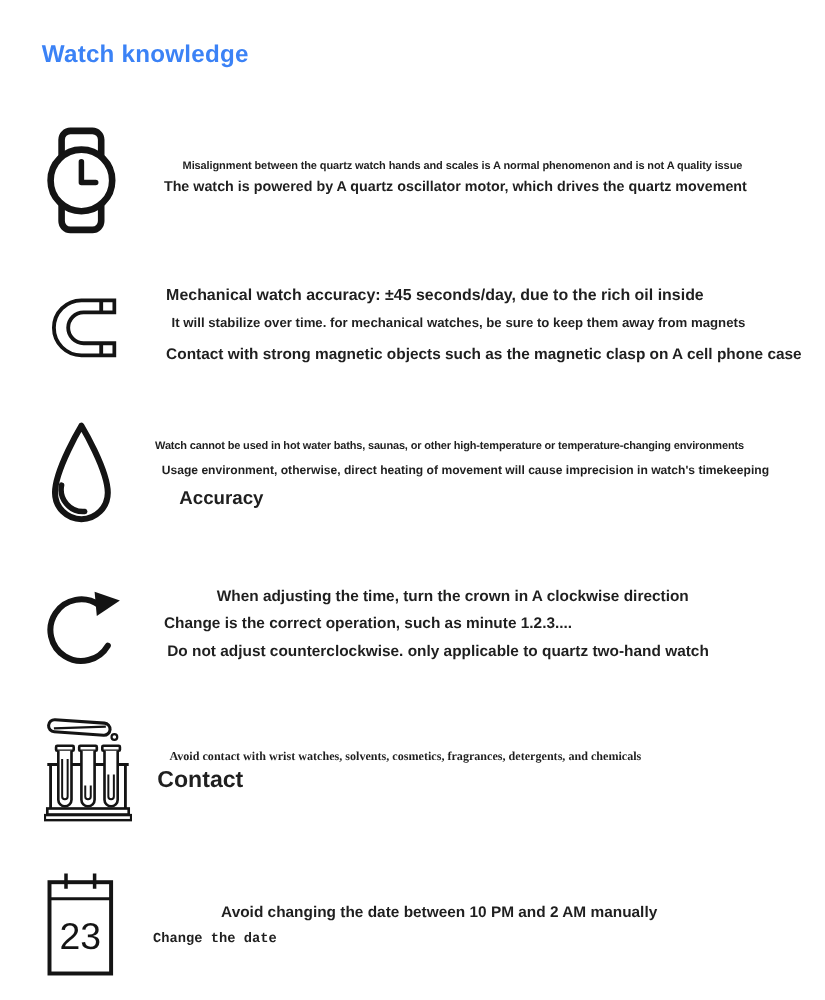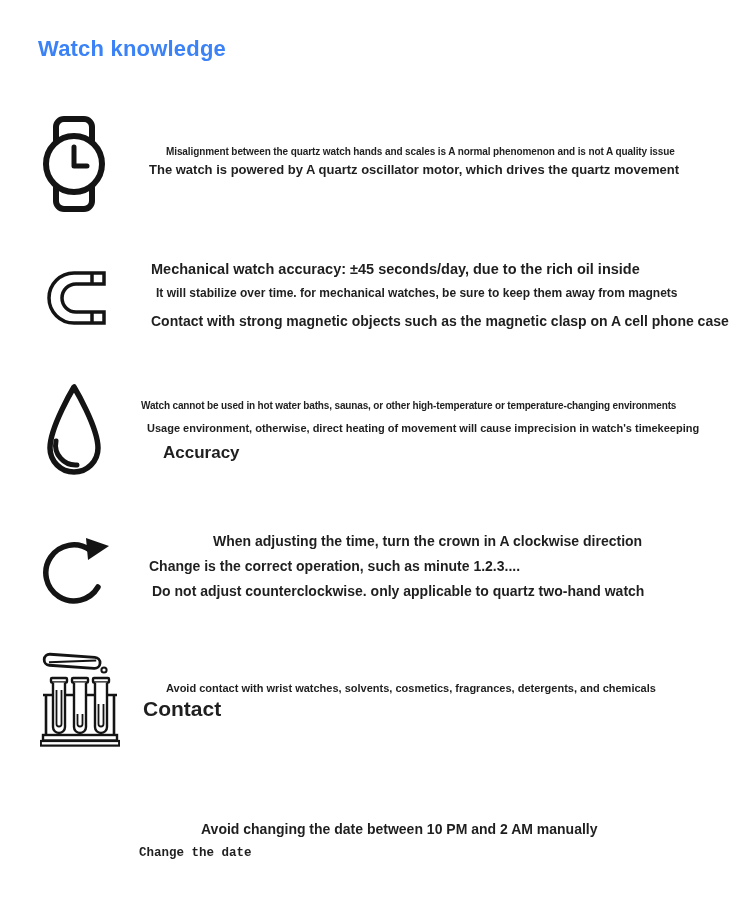--- a/index.html
+++ b/index.html
@@ -63,21 +63,21 @@
     <span class="line" style="left:146px; top:68px; font-size:17px;margin-left:17px;">Accuracy</span>
   </div>
 
   <div class="section" style="top:515px; height:105px;">
     <span class="icon" style="left:42px; top:14px;">
       <svg width="68" height="84" viewBox="0 0 68 84" fill="none">
         <path d="M56 58 A28 28 0 1 1 48 21" stroke-width="5.5" stroke-linecap="round"></path>
         <polygon points="44,9 67,17 46,31" fill="#141414" stroke="none"></polygon>
       </svg>
     </span>
-    <span class="line" style="left:197px; top:18px; font-size:14px;margin-left:16px;">When adjusting the time, turn the crown in A clockwise direction</span>
+    <span class="line" style="left:197px; top:18px; font-size:14px;">When adjusting the time, turn the crown in A clockwise direction</span>
     <span class="line" style="left:149px; top:43px; font-size:14px;">Change is the correct operation, such as minute 1.2.3....</span>
     <span class="line" style="left:152px; top:68px; font-size:14px;">Do not adjust counterclockwise. only applicable to quartz two-hand watch</span>
   </div>
 
   <div class="section" style="top:640px; height:120px;">
     <span class="icon" style="left:40px; top:8px;">
       <svg width="80" height="100" viewBox="0 0 80 100" fill="none">
 
         <g transform="rotate(4 6 14)">
           <rect x="4" y="6" width="56" height="11" rx="5.5" stroke-width="2.8"></rect>
@@ -94,22 +94,30 @@
         <path d="M13 34.5 V79 A6 6 0 0 0 25 79 V34.5" fill="#ffffff" stroke-width="2.4"></path>
         <path d="M16.5 42 V76 A2.5 2.5 0 0 0 21.5 76 V42" stroke-width="1.8"></path>
         <rect x="32" y="30" width="16" height="4.5" rx="1" fill="#ffffff" stroke-width="2.4"></rect>
         <path d="M34 34.5 V79 A6 6 0 0 0 46 79 V34.5" fill="#ffffff" stroke-width="2.4"></path>
         <path d="M37.5 66 V76 A2.5 2.5 0 0 0 42.5 76 V66" stroke-width="1.8"></path>
         <rect x="53" y="30" width="16" height="4.5" rx="1" fill="#ffffff" stroke-width="2.4"></rect>
         <path d="M55 34.5 V79 A6 6 0 0 0 67 79 V34.5" fill="#ffffff" stroke-width="2.4"></path>
         <path d="M58.5 56 V76 A2.5 2.5 0 0 0 63.5 76 V56" stroke-width="1.8"></path>
       </svg>
     </span>
-    <span class="line" style="left:166px; top:42px; font-size:11px;">Avoid contact with wrist watches, solvents, cosmetics, fragrances, detergents, and chemicals</span>
+    <span class="line" style="left:154px; top:42px; font-size:11px;font-family:Liberation Serif, serif;">Avoid contact with wrist watches, solvents, cosmetics, fragrances, detergents, and chemicals</span>
     <span class="line" style="left:143px; top:57px; font-size:21px;">Contact</span>
   </div>
 
   <div class="section" style="top:785px; height:124px;">
+    <span class="icon" style="left:42px; top:7px;">
+      <svg width="62" height="96" viewBox="0 0 62 96" fill="none">
+        <path d="M18 2 V16 M44 2 V16" stroke-width="3.2"></path>
+        <rect x="3" y="10" width="56" height="83" stroke-width="3.6"></rect>
+        <path d="M3 25 H59" stroke-width="2.6"></path>
+        <text class="cal-num" x="31" y="71" text-anchor="middle" font-size="34" fill="#141414" stroke="none">23</text>
+      </svg>
+    </span>
     <span class="line" style="left:201px; top:36px; font-size:14px;">Avoid changing the date between 10 PM and 2 AM manually</span>
     <span class="line" style="left:139px; top:61px; font-size:12.5px;font-family:Liberation Mono, monospace;">Change the date</span>
   </div>
 
 </div>
 
 </body></html>

